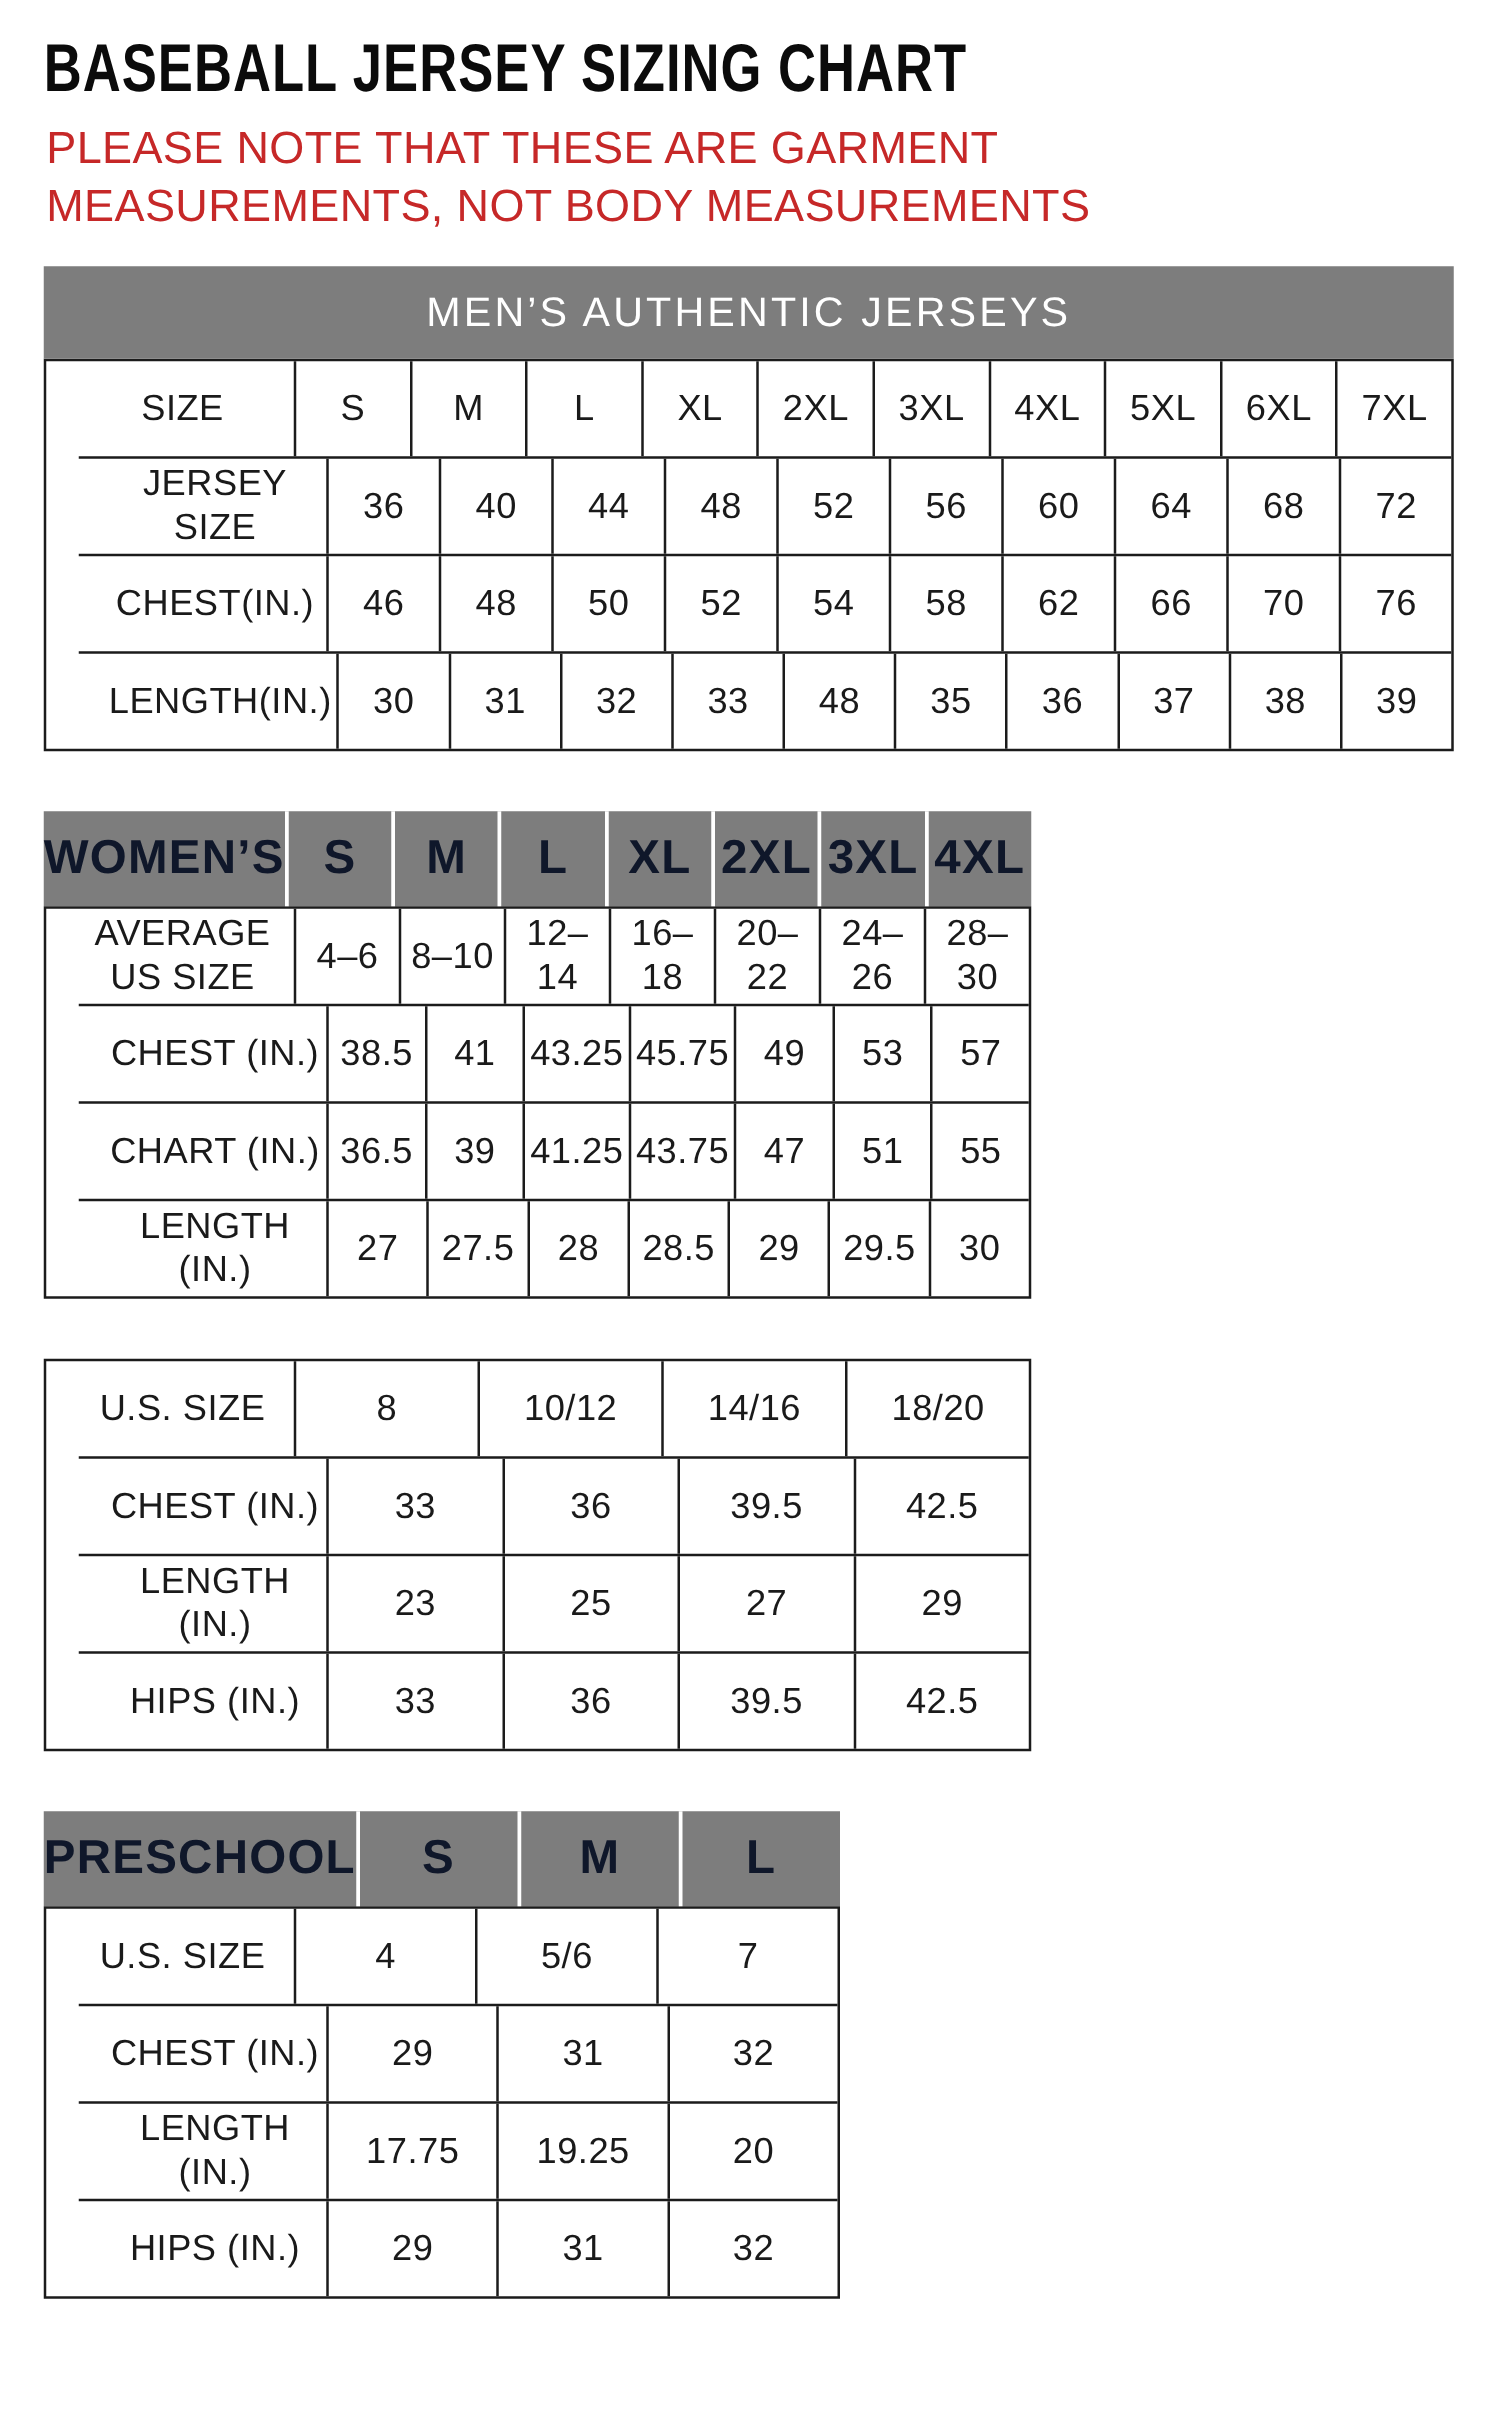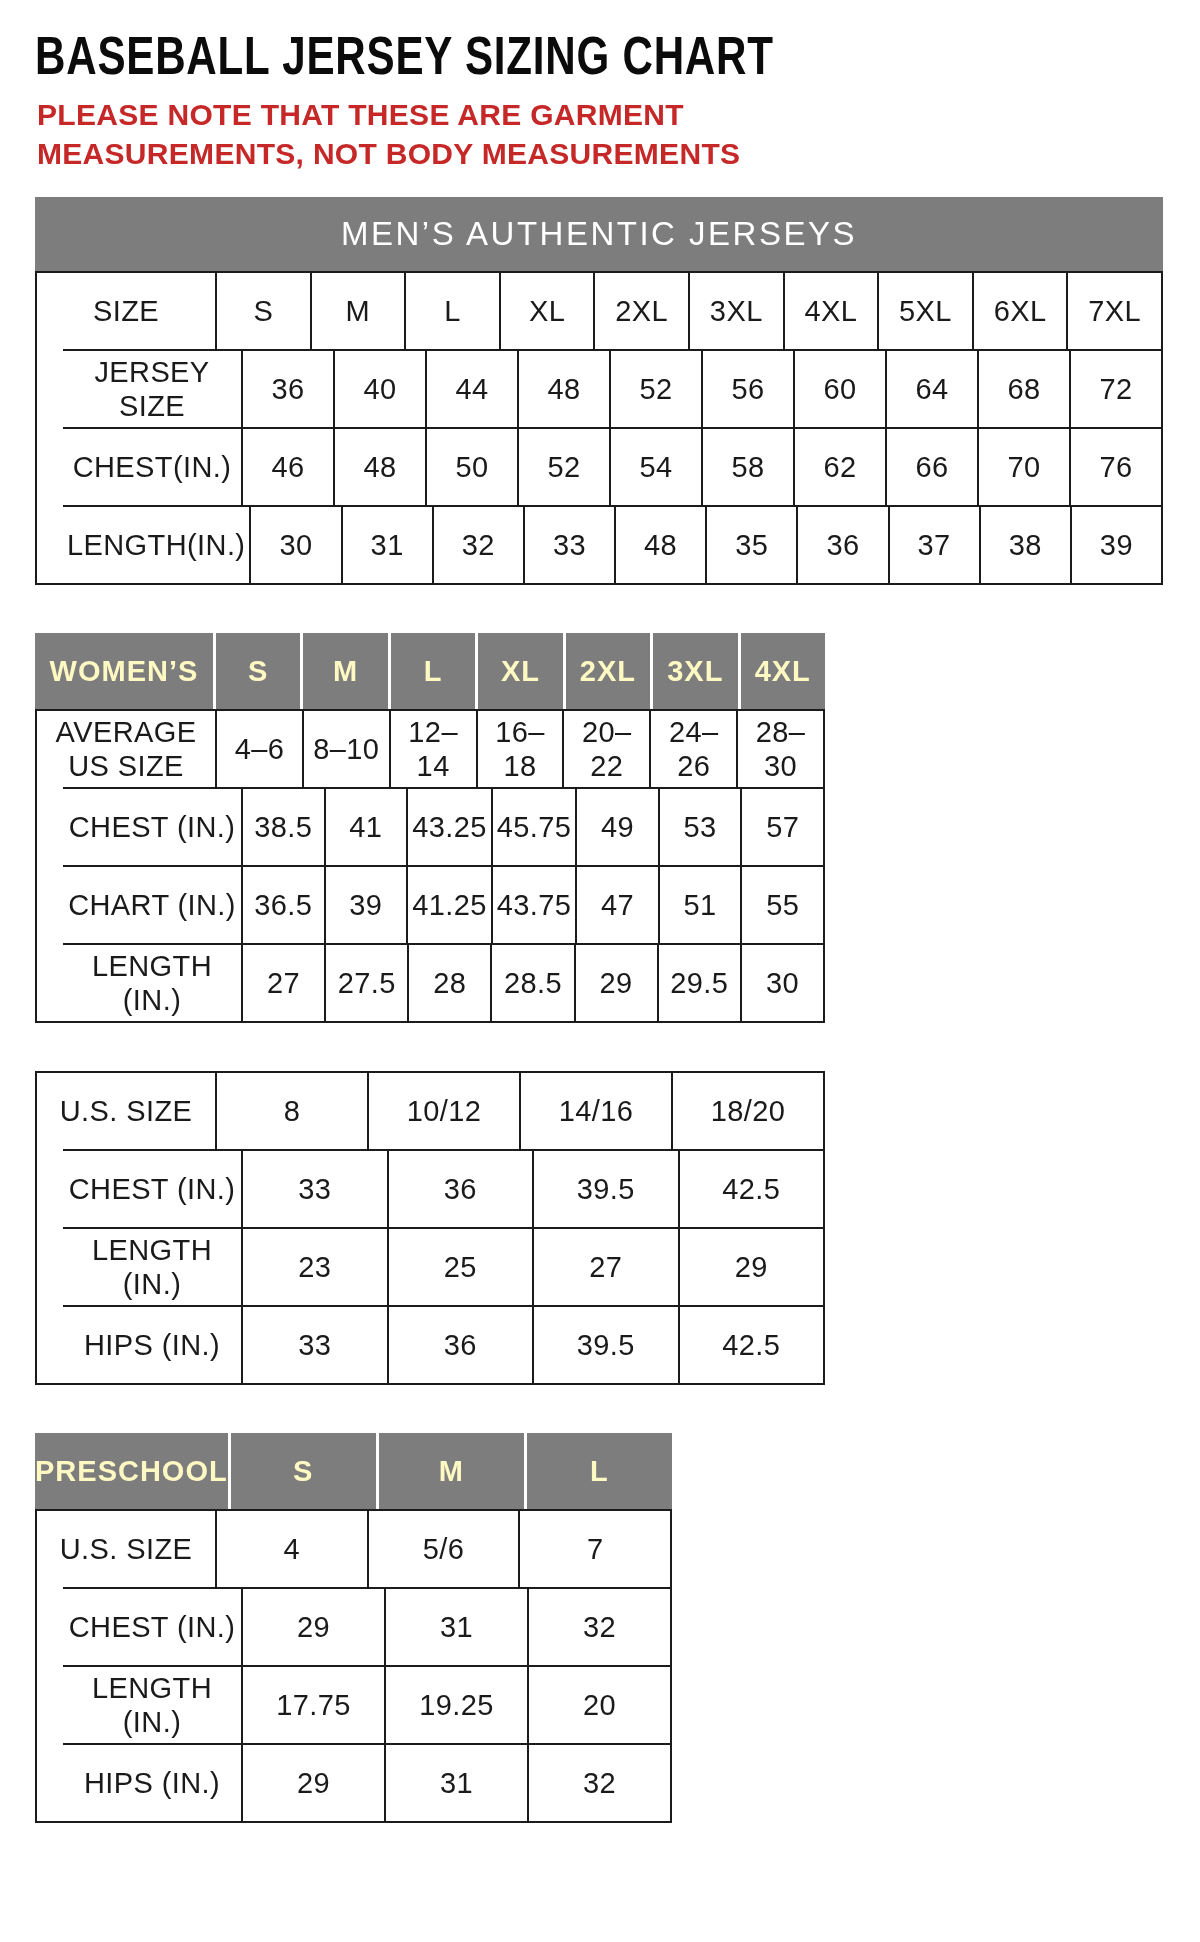--- a/index.html
+++ b/index.html
@@ -29,25 +29,24 @@
     color: #0b0b0b;
     letter-spacing: 1px;
     white-space: nowrap;
     transform: scaleX(0.78);
     transform-origin: left center;
     line-height: 1.1;
   }
   .subtitle {
     margin: 0 0 24px 2px;
     max-width: 905px;
-    font-size: 30px;
+    font-size: 36px;
     line-height: 1.3;
     letter-spacing: 0.3px;
     color: var(--red);
-    font-weight: bold;
   }
   .tbl { margin-bottom: 48px; }
   .tbl-mens      { width: 1128px; }
   .tbl-womens    { width: 790px; }
   .tbl-boys      { width: 790px; }
   .tbl-preschool { width: 637px; }
 
   .banner {
     background: var(--gray);
     color: #ffffff;
@@ -57,35 +56,35 @@
     justify-content: center;
     font-size: 33px;
     font-weight: 500;
     letter-spacing: 2.5px;
   }
   .hrow {
     display: flex;
     background: var(--gray);
   }
   .th {
-    color: #fef9c3;
+    color: #0f172a;
     font-weight: 600;
-    font-size: 29px;
+    font-size: 38px;
     letter-spacing: 1px;
     display: flex;
     align-items: center;
     justify-content: center;
     text-align: left;
     min-height: 76px;
     line-height: 1.15;
   }
   .th + .th { border-left: 3px solid #ffffff; }
 
   .tbody { border: 2px solid var(--border); background: #ffffff; }
-  .trow { display: flex; }
+  .trow { display: flex; padding-left: 20px; }
   .trow + .trow { border-top: 2px solid var(--border); margin-left: 26px; }
   .td {
     display: flex;
     align-items: center;
     justify-content: center;
     text-align: center;
     min-height: 76px;
     font-size: 29px;
     letter-spacing: 0.4px;
     line-height: 1.2;

